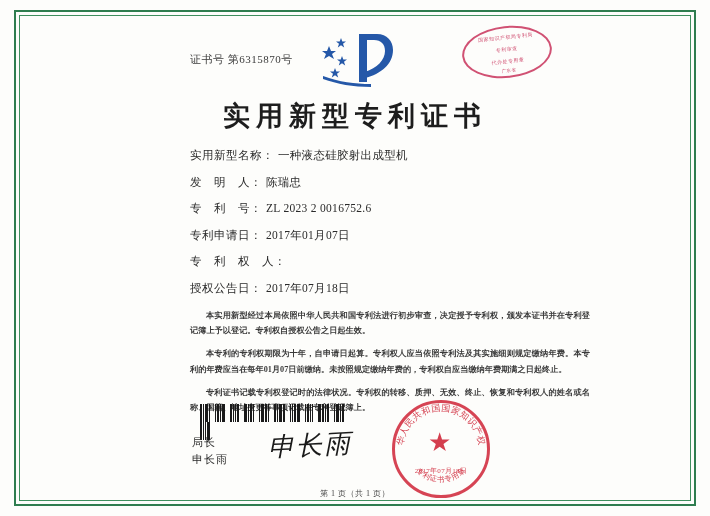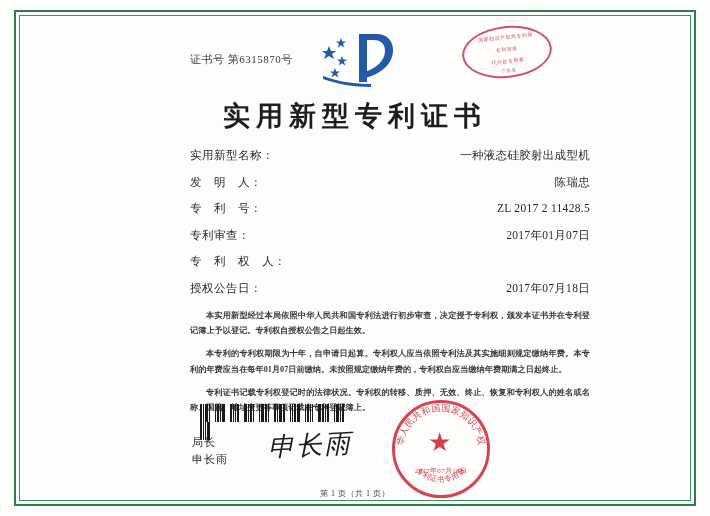--- a/index.html
+++ b/index.html
@@ -116,21 +116,20 @@
     left: 190px;
     top: 148px;
     width: 400px;
     font-size: 11.5px;
     color: #2a2a2a;
   }
   .field-row {
     display: flex;
     align-items: baseline;
     margin-bottom: 11.5px;
-    justify-content: space-between;
   }
   .field-label {
     white-space: nowrap;
     letter-spacing: 0.5px;
   }
   .field-value {
     margin-left: 4px;
     letter-spacing: 0.3px;
   }
 
@@ -287,24 +286,24 @@
     <div class="field-row">
       <span class="field-label">实用新型名称：</span>
       <span class="field-value">一种液态硅胶射出成型机</span>
     </div>
     <div class="field-row">
       <span class="field-label">发　明　人：</span>
       <span class="field-value">陈瑞忠</span>
     </div>
     <div class="field-row">
       <span class="field-label">专　利　号：</span>
-      <span class="field-value">ZL 2017 2 11428.5</span>
-    </div>
-    <div class="field-row">
-      <span class="field-label">专利审查：</span>
+      <span class="field-value">ZL 2023 2 0016752.6</span>
+    </div>
+    <div class="field-row">
+      <span class="field-label">专利申请日：</span>
       <span class="field-value">2017年01月07日</span>
     </div>
     <div class="field-row">
       <span class="field-label">专　利　权　人：</span>
     </div>
     <div class="field-row">
       <span class="field-label">授权公告日：</span>
       <span class="field-value">2017年07月18日</span>
     </div>
   </div>

